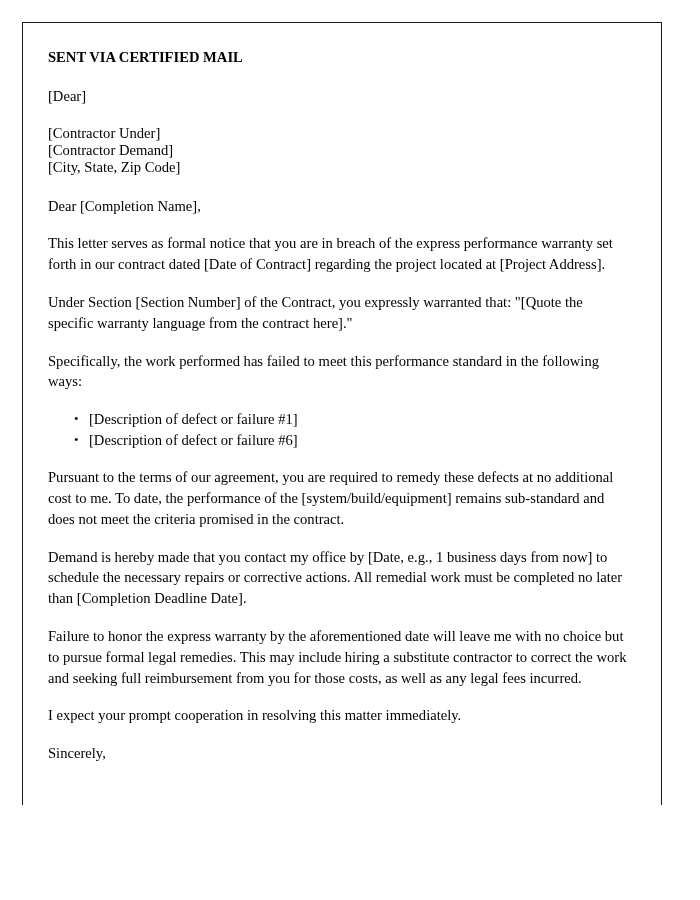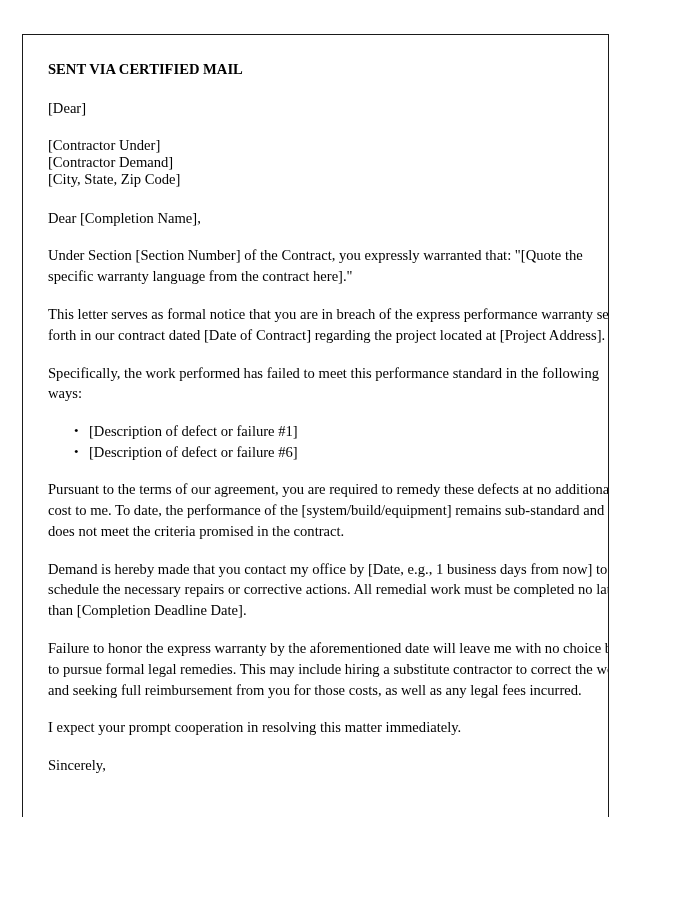--- a/index.html
+++ b/index.html
@@ -12,22 +12,22 @@
     height: 900px;
     overflow: hidden;
     font-family: "Liberation Serif", "DejaVu Serif", serif;
     color: #000000;
   }
 
   
   #page-sheet {
     position: absolute;
     left: 22px;
-    top: 34px;
-    width: 587px;
+    top: 22px;
+    width: 640px;
     height: 783px;           
     box-sizing: border-box;
     border: 1.5px solid #1a1a1a;
     border-bottom: none;
     background: #ffffff;
     overflow: hidden;
     text-decoration: underline;
   }
 
   
@@ -105,23 +105,23 @@
 
     <div class="address-block">
       <p class="addr-line">[Contractor Under]</p>
       <p class="addr-line">[Contractor Demand]</p>
       <p class="addr-line">[City, State, Zip Code]</p>
     </div>
 
 
     <p class="salutation">Dear [Completion Name],</p>
 
+    <p class="para">This letter serves as formal notice that you are in breach of the express performance warranty set forth in our contract dated [Date of Contract] regarding the project located at [Project Address].</p>
+
     <p class="para">Under Section [Section Number] of the Contract, you expressly warranted that: "[Quote the specific warranty language from the contract here]."</p>
-
-    <p class="para">This letter serves as formal notice that you are in breach of the express performance warranty set forth in our contract dated [Date of Contract] regarding the project located at [Project Address].</p>
 
     <p class="para">Specifically, the work performed has failed to meet this performance standard in the following ways:</p>
 
     <ul class="defect-list">
       <li>
         <span class="bullet-dot">•</span><span>[Description of defect or failure #1]</span>
       </li>
       <li>
         <span class="bullet-dot">•</span><span>[Description of defect or failure #6]</span>
       </li>

